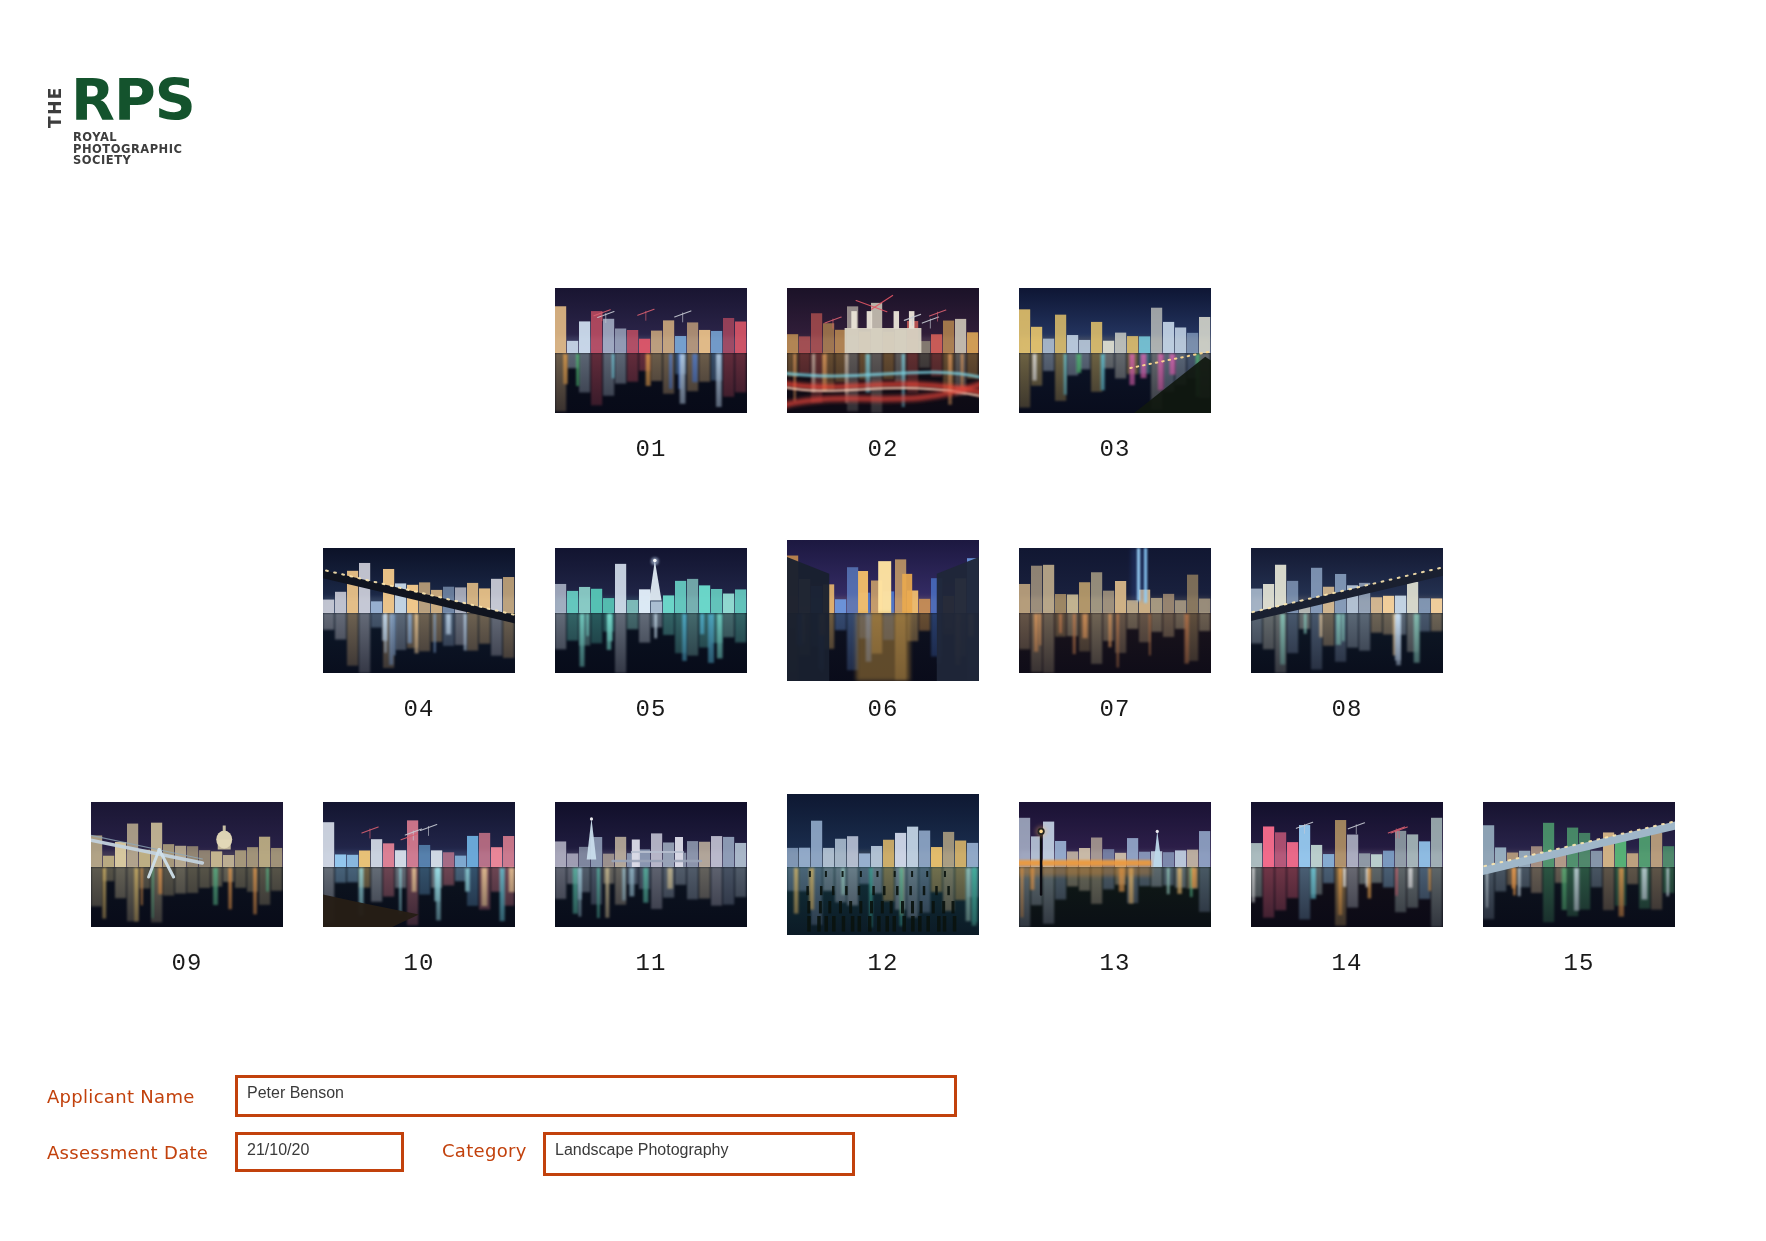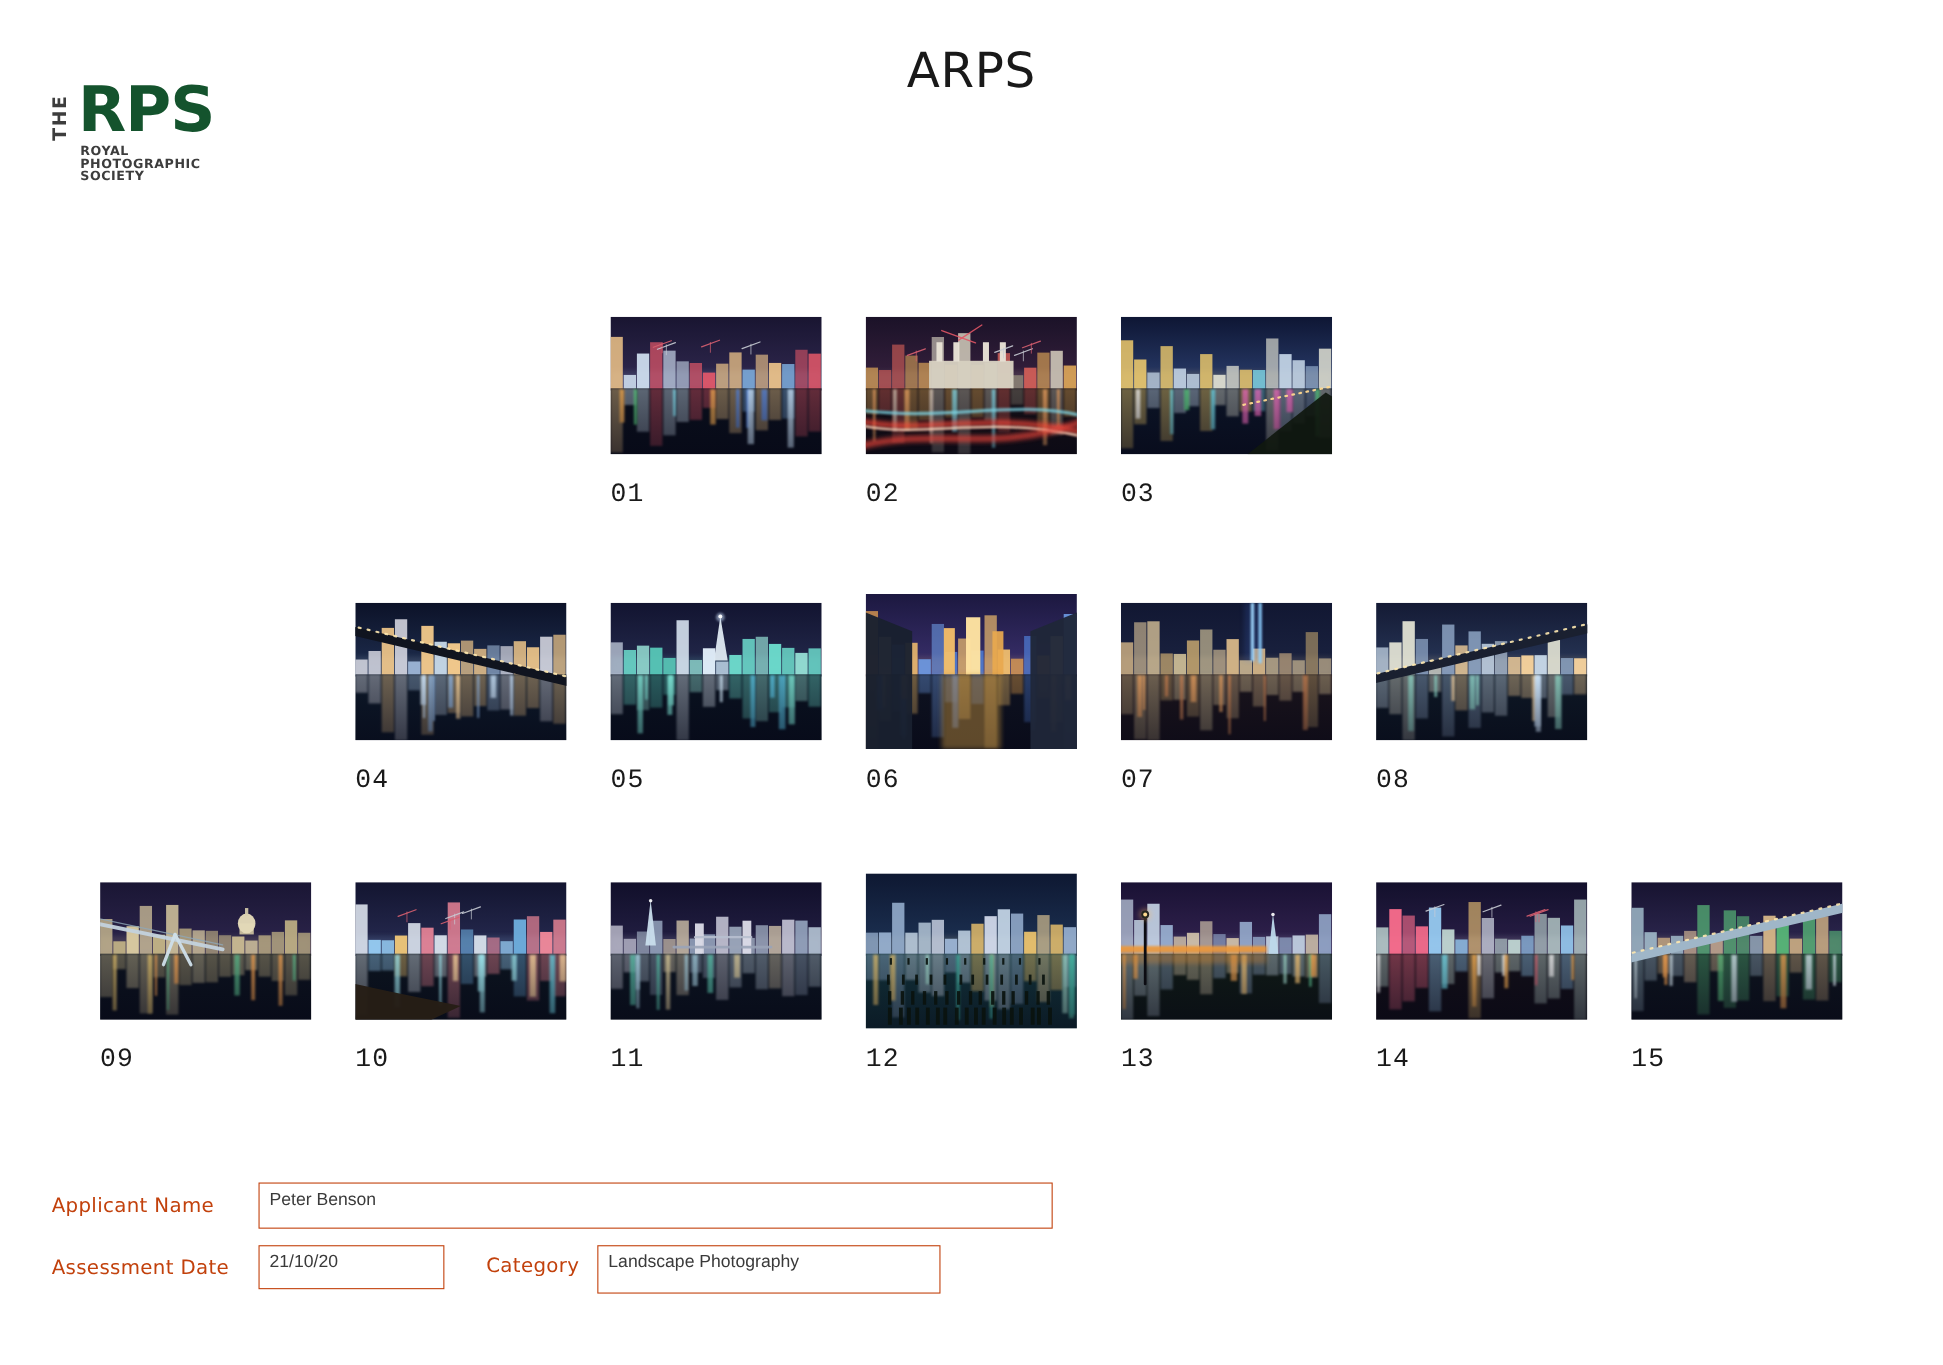--- a/index.html
+++ b/index.html
@@ -14,31 +14,31 @@
   .logo-sub{position:absolute;left:33px;top:64px;font-size:11.5px;line-height:11.6px;font-weight:bold;
             color:#3d3d3d;letter-spacing:.5px}
 
   
   .title{position:absolute;left:0;right:0;top:30px;text-align:center;font-size:44px;line-height:70px;
          color:#191919;letter-spacing:.5px}
 
   
   .grow{position:absolute;left:0;width:100%;display:flex;justify-content:center;gap:40px}
   #row0{top:288px} #row1{top:548px} #row2{top:802px}
-  .cell{width:192px;flex:none;display:flex;flex-direction:column;align-items:flex-start}
+  .cell{width:192px;flex:none;display:flex;flex-direction:column;align-items:center}
   .ph{height:125px;display:flex;align-items:center;justify-content:center}
   .ph svg{display:block}
   .pnum{margin-top:23px;font-family:"Liberation Mono",monospace;font-size:24px;color:#1a1a1a;letter-spacing:1px}
 
   
   .flabel{position:absolute;font-size:18px;color:#c2410c;letter-spacing:.3px}
   #lab-app{left:47px;top:1086px}
   #lab-date{left:47px;top:1142px}
   #lab-cat{left:442px;top:1140px}
-  .fbox{position:absolute;border:1px solid #c2410c;background:#fff;box-sizing:border-box;
+  .fbox{position:absolute;border:3px solid #c2410c;background:#fff;box-sizing:border-box;
         font-family:"Liberation Sans",sans-serif;font-size:16px;color:#3a3a3a;padding:6px 9px;
         white-space:nowrap;overflow:hidden}
   #box-app{left:235px;top:1075px;width:722px;height:42px}
   #box-date{left:235px;top:1132px;width:169px;height:40px}
   #box-cat{left:543px;top:1132px;width:312px;height:44px}
 </style>
 </head>
 <body>
 
 <div class="page">
@@ -47,21 +47,20 @@
     <span class="logo-the" style="color: rgb(61, 61, 61);">THE</span>
     <span class="logo-rps" style="color: #14532d;">RPS</span>
     <div class="logo-sub" style="color: rgb(61, 61, 61);">
       <div>ROYAL</div>
       <div>PHOTOGRAPHIC</div>
       <div>SOCIETY</div>
     </div>
   </div>
 
   <div class="title">
-    <div>ARPS</div>
   </div>
 
   <div class="grow" id="row0">
       <div class="cell">
         <div class="ph" title="Canary Wharf skyline with cranes and colourful reflections">
           <svg width="192" height="125" viewBox="0 0 192 125">
             <defs>
               <linearGradient id="sky01" x1="0" y1="0" x2="0" y2="1">
                 <stop offset="0" stop-color="#191531"></stop>
                 <stop offset="1" stop-color="#322a52"></stop>

